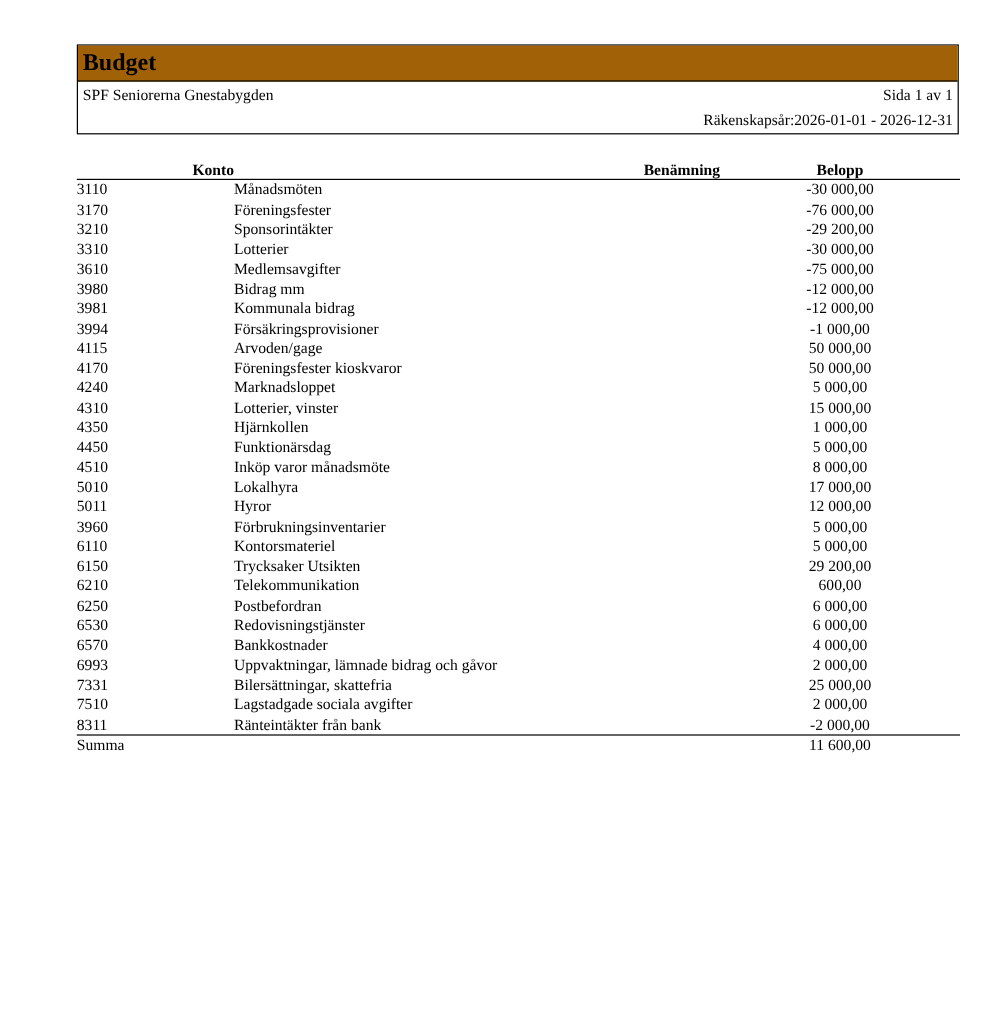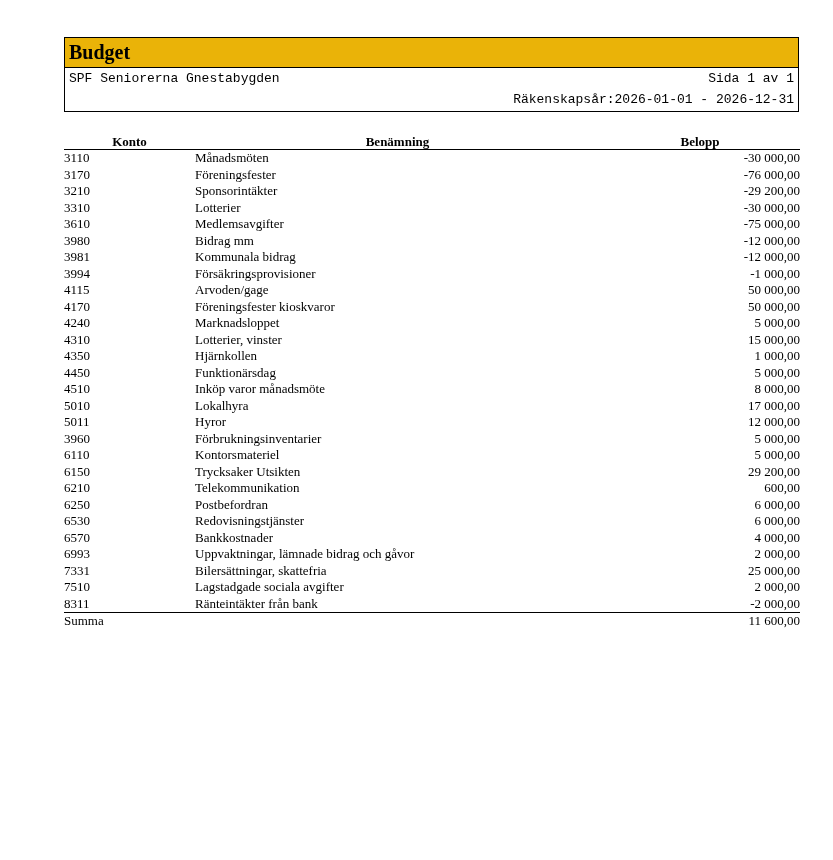--- a/index.html
+++ b/index.html
@@ -18,34 +18,33 @@
     position: absolute;
     left: 64px;
     top: 37px;
     width: 735px;
     height: 75px;
     border: 1px solid #000;
     box-sizing: border-box;
   }
   .title-bar {
     height: 30px;
-    background: #eab308;
+    background: #a16207;
     border-bottom: 1px solid #000;
     box-sizing: border-box;
     padding-left: 4px;
     font-weight: bold;
     font-size: 20px;
     line-height: 29px;
   }
   .header-row {
     position: relative;
     height: 21px;
     font-size: 13px;
     line-height: 21px;
-    font-family: Liberation Mono, monospace;
   }
   .org-name {
     position: absolute;
     left: 4px;
     top: 0;
   }
   .page-info {
     position: absolute;
     right: 4px;
     top: 0;
@@ -61,36 +60,36 @@
     top: 134px;
     width: 736px;
   }
   table {
     width: 100%;
     border-collapse: collapse;
     font-size: 13px;
   }
   th {
     font-weight: bold;
-    text-align: center;
+    text-align: right;
     padding: 0;
     height: 15px;
     line-height: 15px;
     border-bottom: 1px solid #000;
     vertical-align: bottom;
   }
   td {
     padding: 0;
     height: 16.5px;
     line-height: 16px;
     white-space: nowrap;
   }
   .col-konto { width: 131px; }
   .col-name { }
-  .col-amount { text-align: right; width: 200px; }
+  .col-amount { text-align: center; width: 200px; }
   th.col-amount { text-align: center; }
   tr.sum-row td {
     border-top: 1px solid #000;
   }
 </style>
 </head>
 <body>
 
 <div class="header-box">
   <div class="title-bar">Budget</div>

